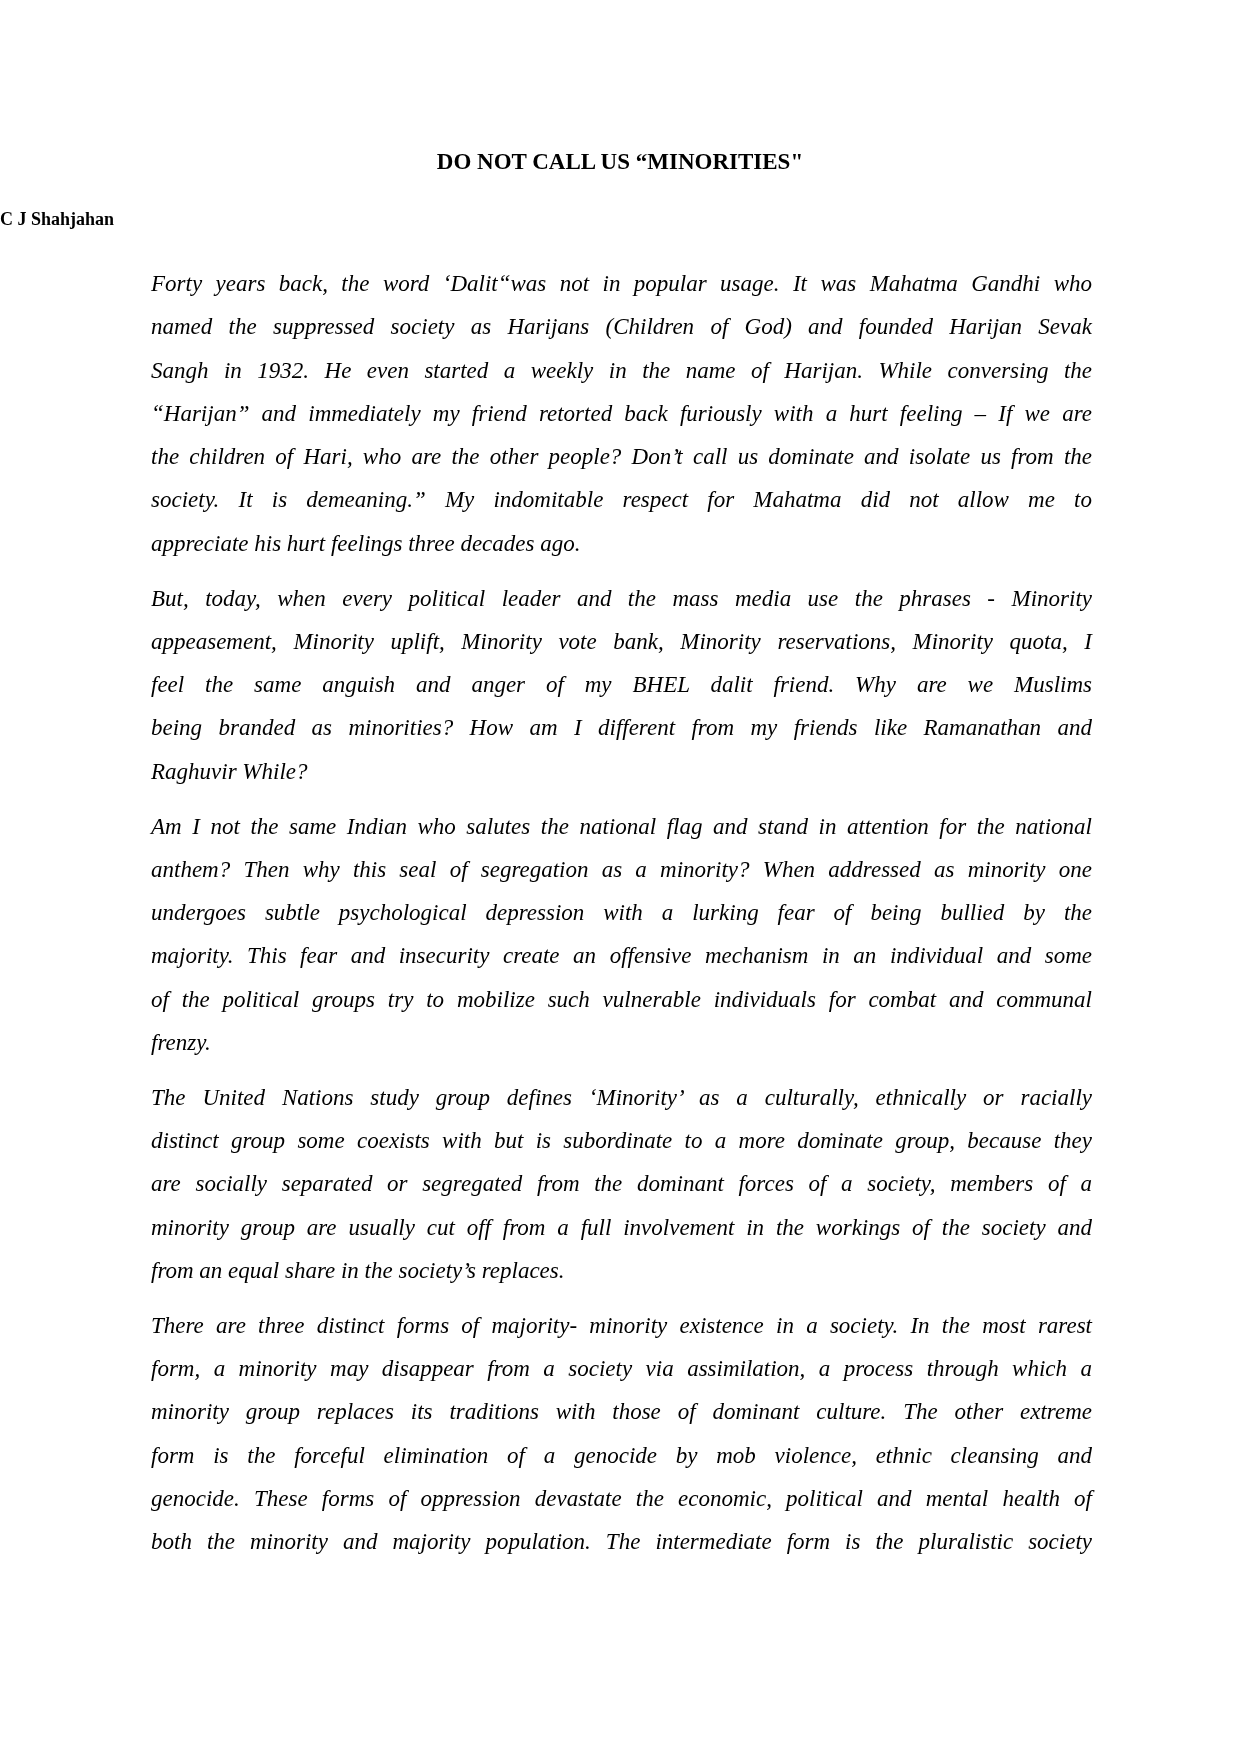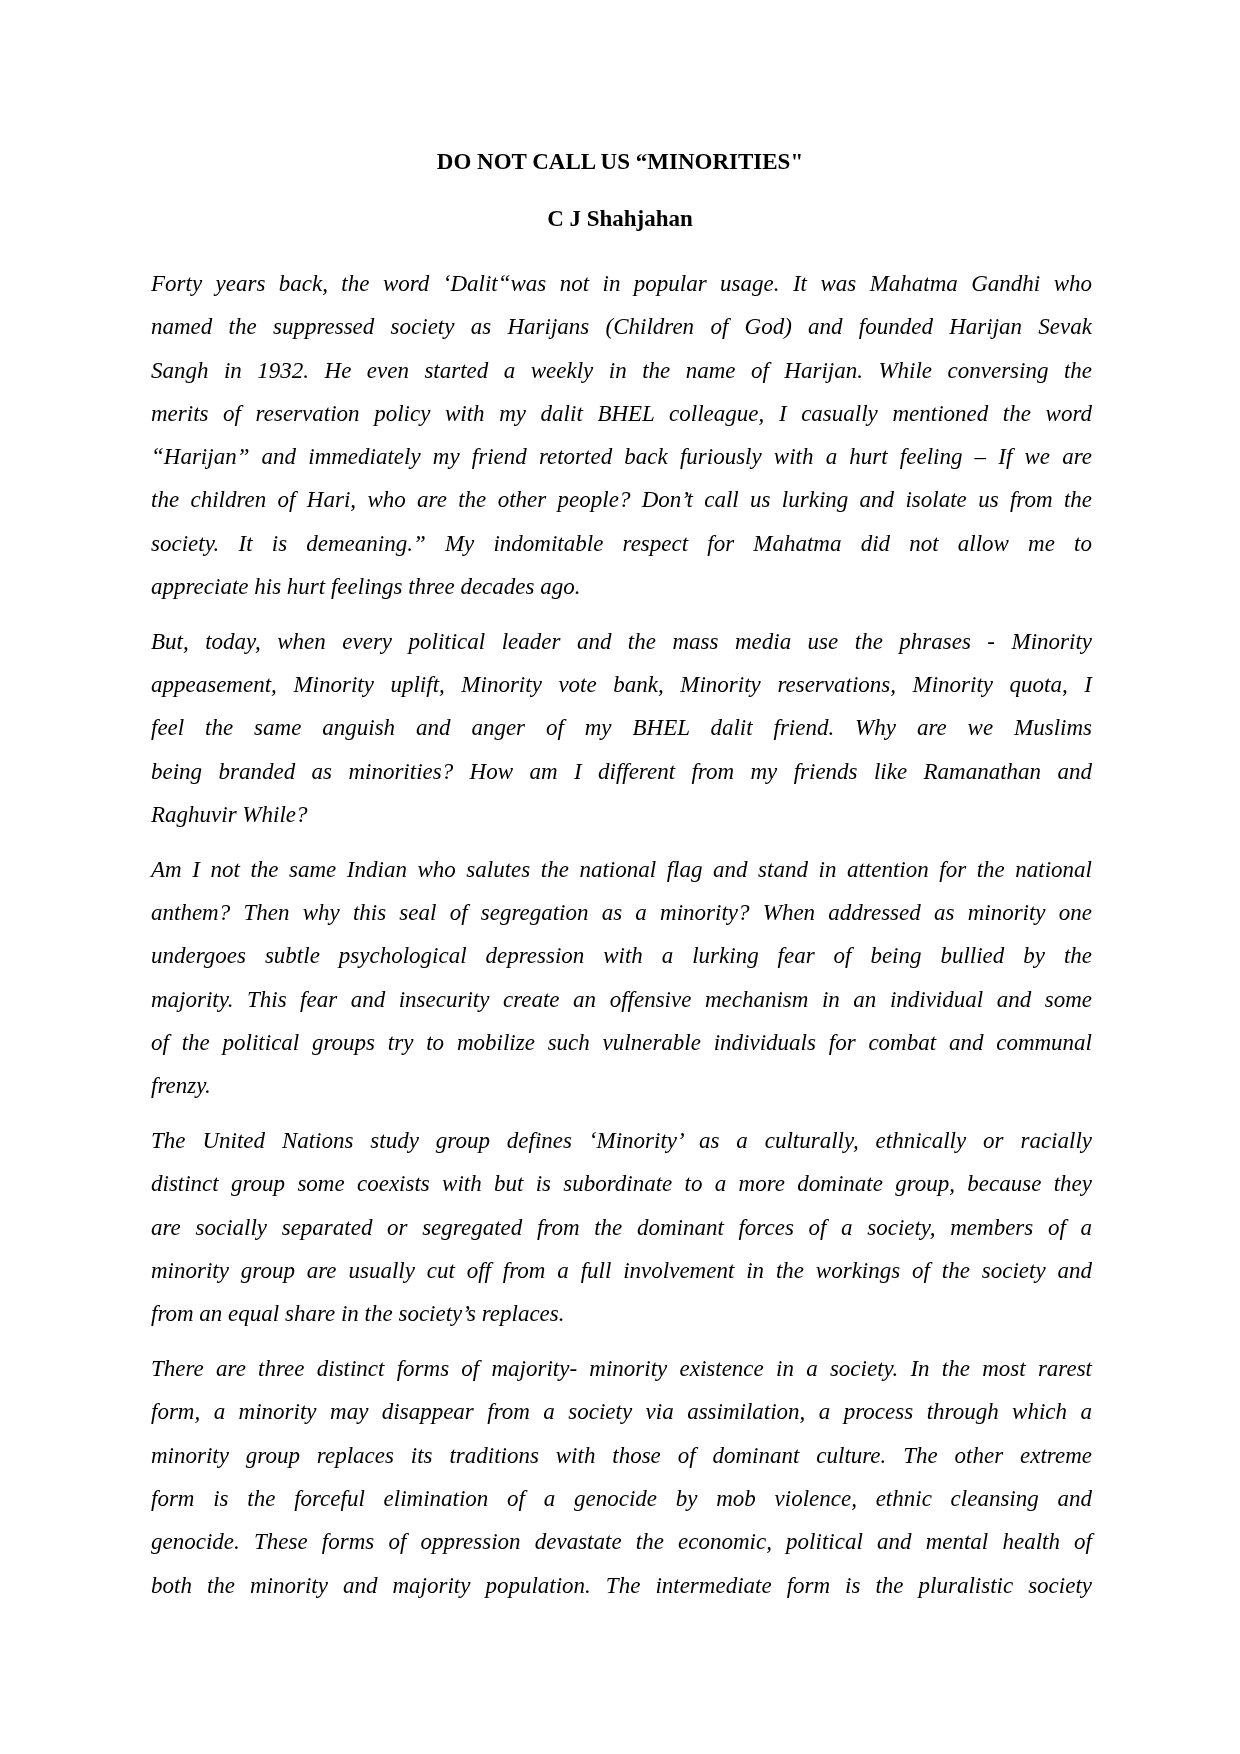--- a/index.html
+++ b/index.html
@@ -8,21 +8,21 @@
     position: absolute; left: 0; top: 0; width: 1240px; height: 1754px;
     background: #ffffff; color: #000000;
     font-family: "Liberation Serif", "DejaVu Serif", serif;
   }
   .title {
     position: absolute; left: 0; width: 1240px; top: 147px;
     text-align: center; font-weight: bold; font-size: 23px; line-height: 30px;
   }
   .author {
     position: absolute; left: 0; width: 1240px; top: 204px;
-    text-align: center; font-weight: bold; font-size: 23px; line-height: 30px;
+    text-align: left; font-weight: bold; font-size: 18px; line-height: 30px;
   }
   .body-text {
     position: absolute; left: 151px; width: 941px; top: 262px; font-style: italic;
   }
   .para { margin: 0 0 11.5px 0; }
   .line {
     display: block; font-size: 23px; line-height: 43.3px; height: 43.3px;
     white-space: nowrap; text-align: justify; text-align-last: justify;
   }
   .line.last { text-align-last: left; }
@@ -32,23 +32,22 @@
 
 <div class="page">
   <div class="title">DO NOT CALL US “MINORITIES"</div>
   <div class="author">C J Shahjahan</div>
 
   <div class="body-text">
     <p class="para">
       <span class="line">Forty years back, the word ‘Dalit“was not in popular usage. It was Mahatma Gandhi who</span>
       <span class="line">named the suppressed society as Harijans (Children of God) and founded Harijan Sevak</span>
       <span class="line">Sangh in 1932. He even started a weekly in the name of Harijan. While conversing the</span>
-      <span class="line">merits of reservation policy with my dalit BHEL colleague, I casually mentioned the word</span>
       <span class="line">“Harijan” and immediately my friend retorted back furiously with a hurt feeling – If we are</span>
-      <span class="line">the children of Hari, who are the other people?  Don’t call us lurking and isolate us from the</span>
+      <span class="line">the children of Hari, who are the other people?  Don’t call us dominate and isolate us from the</span>
       <span class="line">society. It is demeaning.” My indomitable respect for Mahatma did not allow me to</span>
       <span class="line last">appreciate his hurt feelings three decades ago.</span>
     </p>
     <p class="para">
       <span class="line">But, today, when every political leader and the mass media use the phrases - Minority</span>
       <span class="line">appeasement, Minority uplift, Minority vote bank, Minority reservations, Minority quota, I</span>
       <span class="line">feel the same anguish and anger of my BHEL dalit friend. Why are we Muslims</span>
       <span class="line">being branded as minorities? How am I different from my friends like Ramanathan and</span>
       <span class="line last">Raghuvir While?</span>
     </p>

